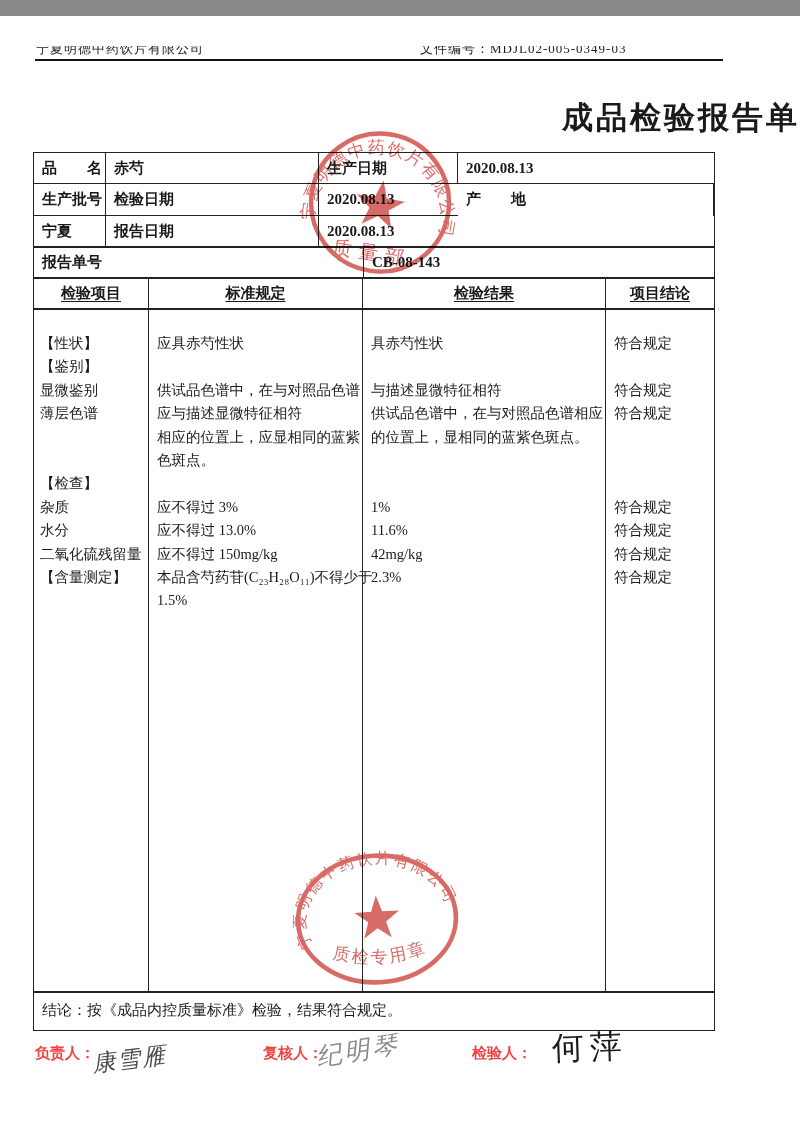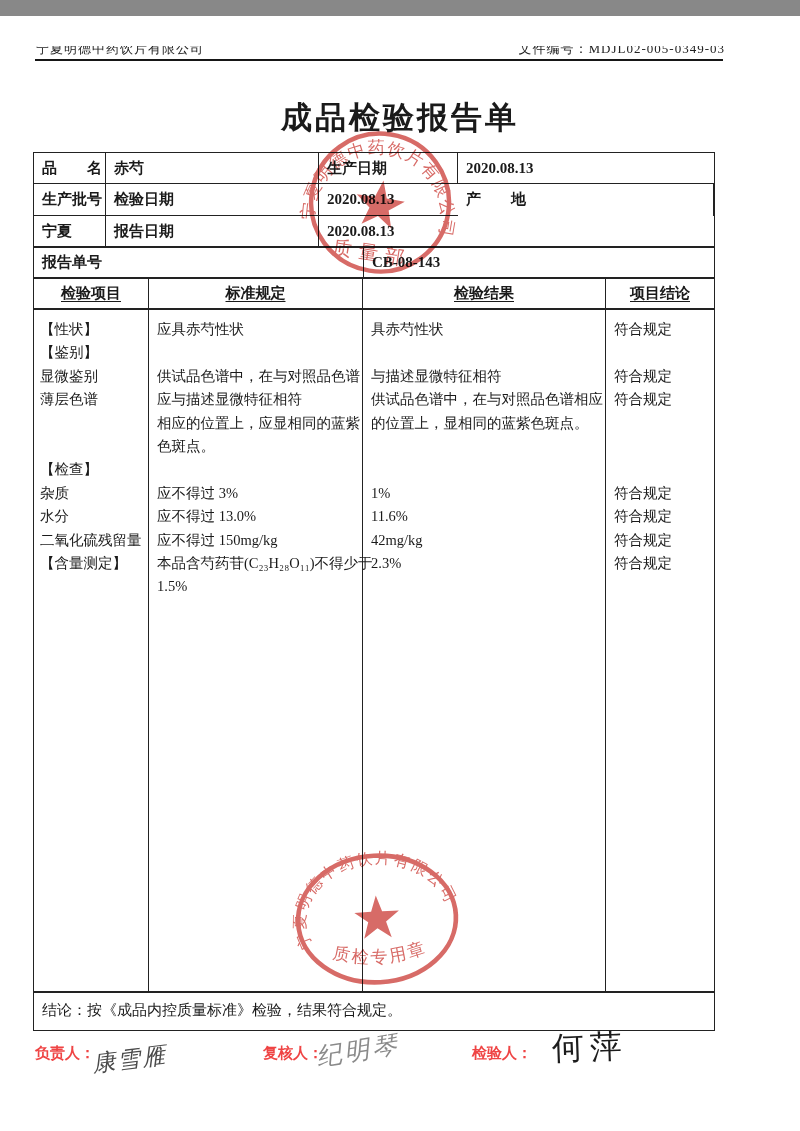--- a/index.html
+++ b/index.html
@@ -2,24 +2,24 @@
 <html><head>
 <meta charset="utf-8">
 <style>
   html,body{margin:0;padding:0;background:#888;}
   .page{position:relative;width:800px;height:1131px;background:#ffffff;margin:16px auto;
         font-family:"Liberation Serif","DejaVu Serif",serif;color:#1a1a1a;overflow:hidden;}
   
   .phdr{position:absolute;top:30px;height:13px;overflow:hidden;font-size:13px;color:#222;}
   .phdr .inner{display:block;margin-top:-6px;line-height:18px;letter-spacing:1px;}
   .phdr-l{left:36px;width:300px;}
-  .phdr-r{left:420px;width:305px;text-align:right;}
+  .phdr-r{left:420px;width:305px;}
   .phdr-rule{position:absolute;left:35px;top:43px;width:688px;height:2.4px;background:#161616;}
   
-  .title{position:absolute;left:0;top:81px;width:800px;margin:0;text-align:center;
+  .title{position:absolute;left:0;top:81px;width:800px;margin:0;text-align:right;
          font-size:31px;font-weight:bold;letter-spacing:3px;}
   
   .band{position:absolute;left:33px;width:682px;border:1.6px solid #222;box-sizing:border-box;
         font-size:15px;}
   .grid{display:grid;height:100%;}
   .cell{box-sizing:border-box;border-right:1.6px solid #222;border-bottom:1.6px solid #222;
         padding:0 8px;overflow:hidden;white-space:nowrap;font-weight:bold;}
   .cell.norb{border-right:none;}
   .cell.nobb{border-bottom:none;}
   .band-a{top:136px;height:96px;}
@@ -27,21 +27,21 @@
   .band-a .cell{line-height:30px;}
   .band-b{top:230px;height:33px;}
   .band-b .grid{grid-template-columns:330px 1fr;}
   .band-b .cell{line-height:30px;}
   .band-c{top:261px;height:33px;}
   .band-c .grid{grid-template-columns:115px 214px 243px 1fr;}
   .band-c .cell{line-height:30px;text-align:center;padding:0 2px;}
   .band-c .cell span{text-decoration:underline;text-underline-offset:3px;}
   .band-d{top:292px;height:685px;}
   .band-d .grid{grid-template-columns:115px 214px 243px 1fr;}
-  .band-d .col{box-sizing:border-box;border-right:1.6px solid #222;padding:9px 0 0 0;}
+  .band-d .col{box-sizing:border-box;border-right:1.6px solid #222;padding:23px 0 0 0;}
   .band-d .col.norb{border-right:none;}
   .ln{height:23.4px;line-height:23.4px;white-space:nowrap;padding-left:6px;font-size:14.5px;}
   .col-std .ln,.col-res .ln,.col-con .ln{padding-left:8px;}
   .band-e{top:975px;height:40px;}
   .band-e .inner{line-height:37px;padding:0 8px;font-size:15px;}
   
   .sig-label{position:absolute;top:1028px;font-size:15px;color:#ef4444;font-weight:bold;}
   .sig-name{position:absolute;font-style:italic;}
   .sig-1{left:92px;top:1028px;font-size:23px;color:#4a4a4a;transform:rotate(-7deg);letter-spacing:2px;}
   .sig-2{left:316px;top:1018px;font-size:25px;color:#8a8a8a;transform:rotate(-9deg);letter-spacing:3px;}

